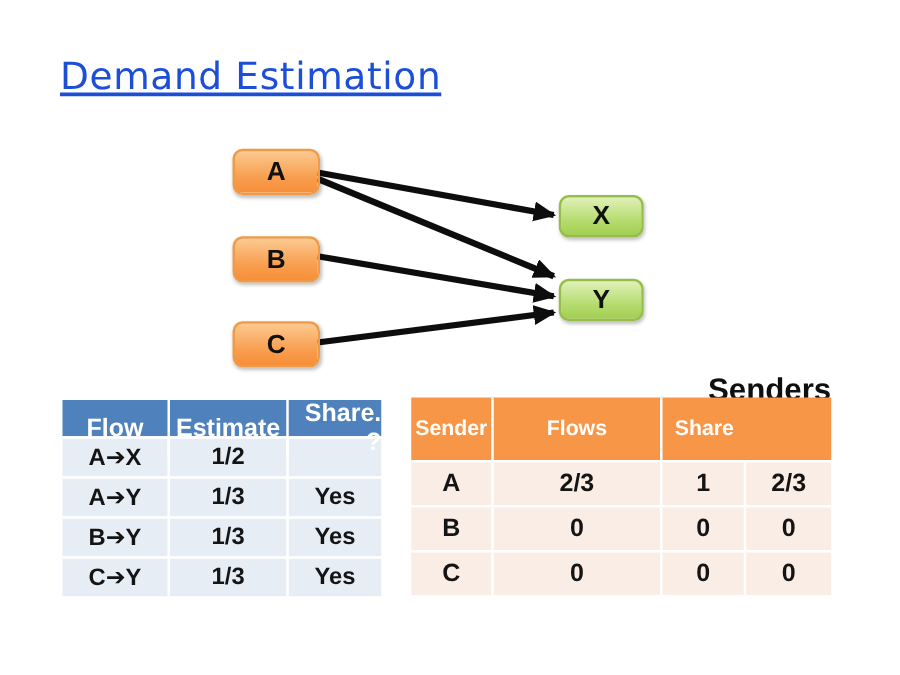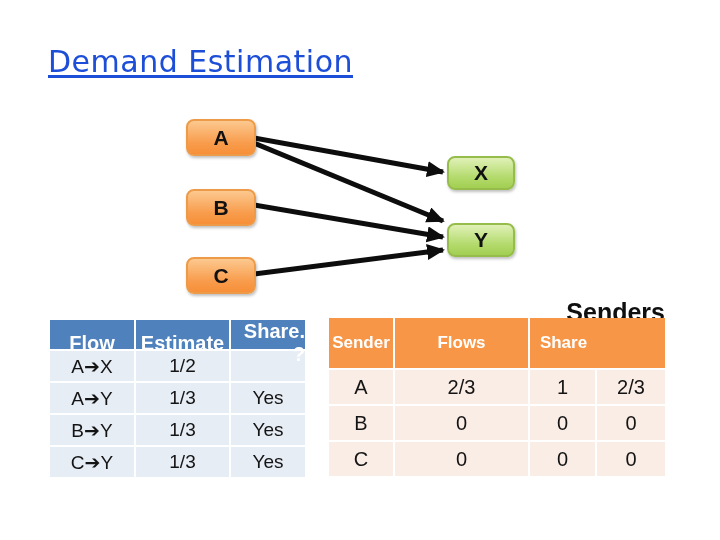--- a/index.html
+++ b/index.html
@@ -65,21 +65,21 @@
   .t-hcell, .t-cell {
     display:flex; align-items:center; justify-content:center;
     text-align:right; box-sizing:border-box;
     border-right:2px solid #ffffff;
   }
   .t-hcell:last-child, .t-cell:last-child { border-right:none; }
 
   .t-row { border-top:2px solid #ffffff; }
   #flow-table   .t-row { background:#E7EDF5; height:30px; font-size:19px; }
   #sender-table .t-row { background:#FAEDE5; height:34px; font-size:20px; }
-  .t-cell { color:#141414; }
+  .t-cell { color:#141414;font-weight:bold; }
 </style>
 </head>
 <body>
 
 <div class="title">Demand Estimation</div>
 
 <svg class="arrows" width="720" height="540">
   <defs>
     <marker id="ah" markerUnits="userSpaceOnUse" markerWidth="20" markerHeight="18" refX="16" refY="8" orient="auto">
       <path d="M0,0 L18,8 L0,16 Z" fill="#0d0d0d"></path>

